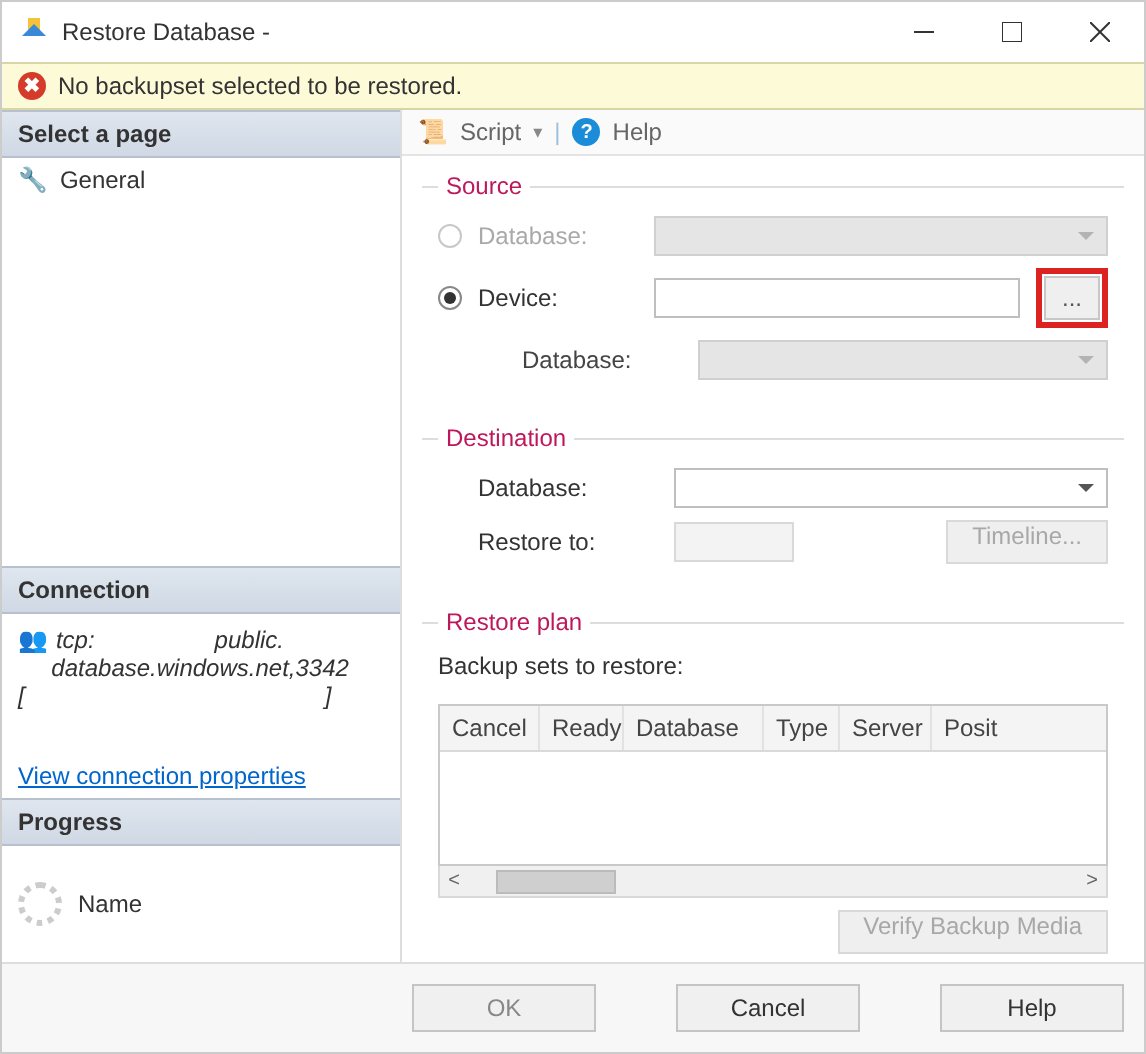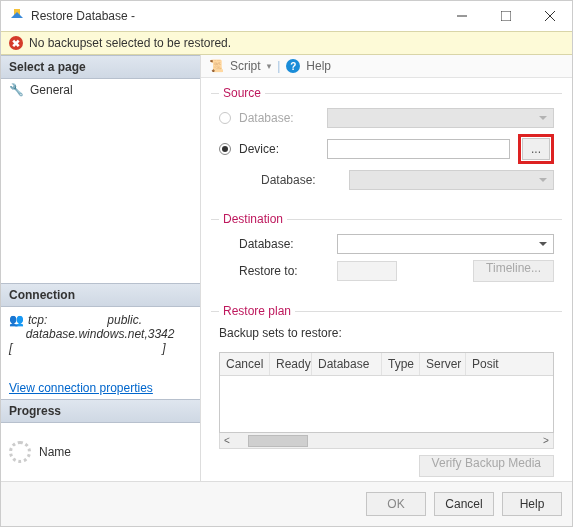--- a/index.html
+++ b/index.html
@@ -46,21 +46,21 @@
   .btn-dis.r { margin-left: auto; }
   .grid-wrap { border: 1px solid #c9c9c9; }
   .grid-head { display: flex; background: #f4f4f4; border-bottom: 1px solid #d9d9d9; }
   .grid-head .gh { padding: 4px 6px; border-right: 1px solid #e2e2e2; color: #444; white-space: nowrap; }
   .grid-body { height: 56px; background: #fff; }
   .hscroll { display: flex; align-items: center; background: #f0f0f0; border:1px solid #d9d9d9; border-top:none; height: 16px;}
   .hscroll .thumb { height: 12px; background: #cfcfcf; width: 60px; margin-left: 14px; border:1px solid #bbb;}
   .hscroll .arrow { width: 14px; text-align: center; color:#666; font-size:10px;}
   .verify-row { display:flex; justify-content:flex-end; margin-top:6px;}
   .footer { border-top: 1px solid #ddd; padding: 10px; display: flex; justify-content: flex-end; gap: 8px; background: #f7f7f7; }
-  .footer .fbtn { width: 60px; height: 24px; border: 1px solid #c5c5c5; background: #f0f0f0; color: #888; display:flex;align-items:center;justify-content:center;}
+  .footer .fbtn { width: 92px; height: 24px; border: 1px solid #c5c5c5; background: #f0f0f0; color: #888; display:flex;align-items:center;justify-content:center;margin-left:32px;}
   .footer .fbtn.e { color: #333; }
   .script-icon{color:#8d8673;}
   .help-icon{ width:14px;height:14px;background:#1a8cd8;color:#fff;border-radius:50%;display:inline-flex;align-items:center;justify-content:center;font-weight:bold;font-size:10px;}
   .err-icon{width:14px;height:14px;background:#d43b2a;border-radius:50%;display:inline-flex;align-items:center;justify-content:center;color:#fff;font-weight:bold;font-size:10px;}
   .wrench{color:#555;}
   .conn-icon{color:#555; margin-right:4px;}
   .sublabel { color:#444; }
 </style>
 </head>
 <body>

